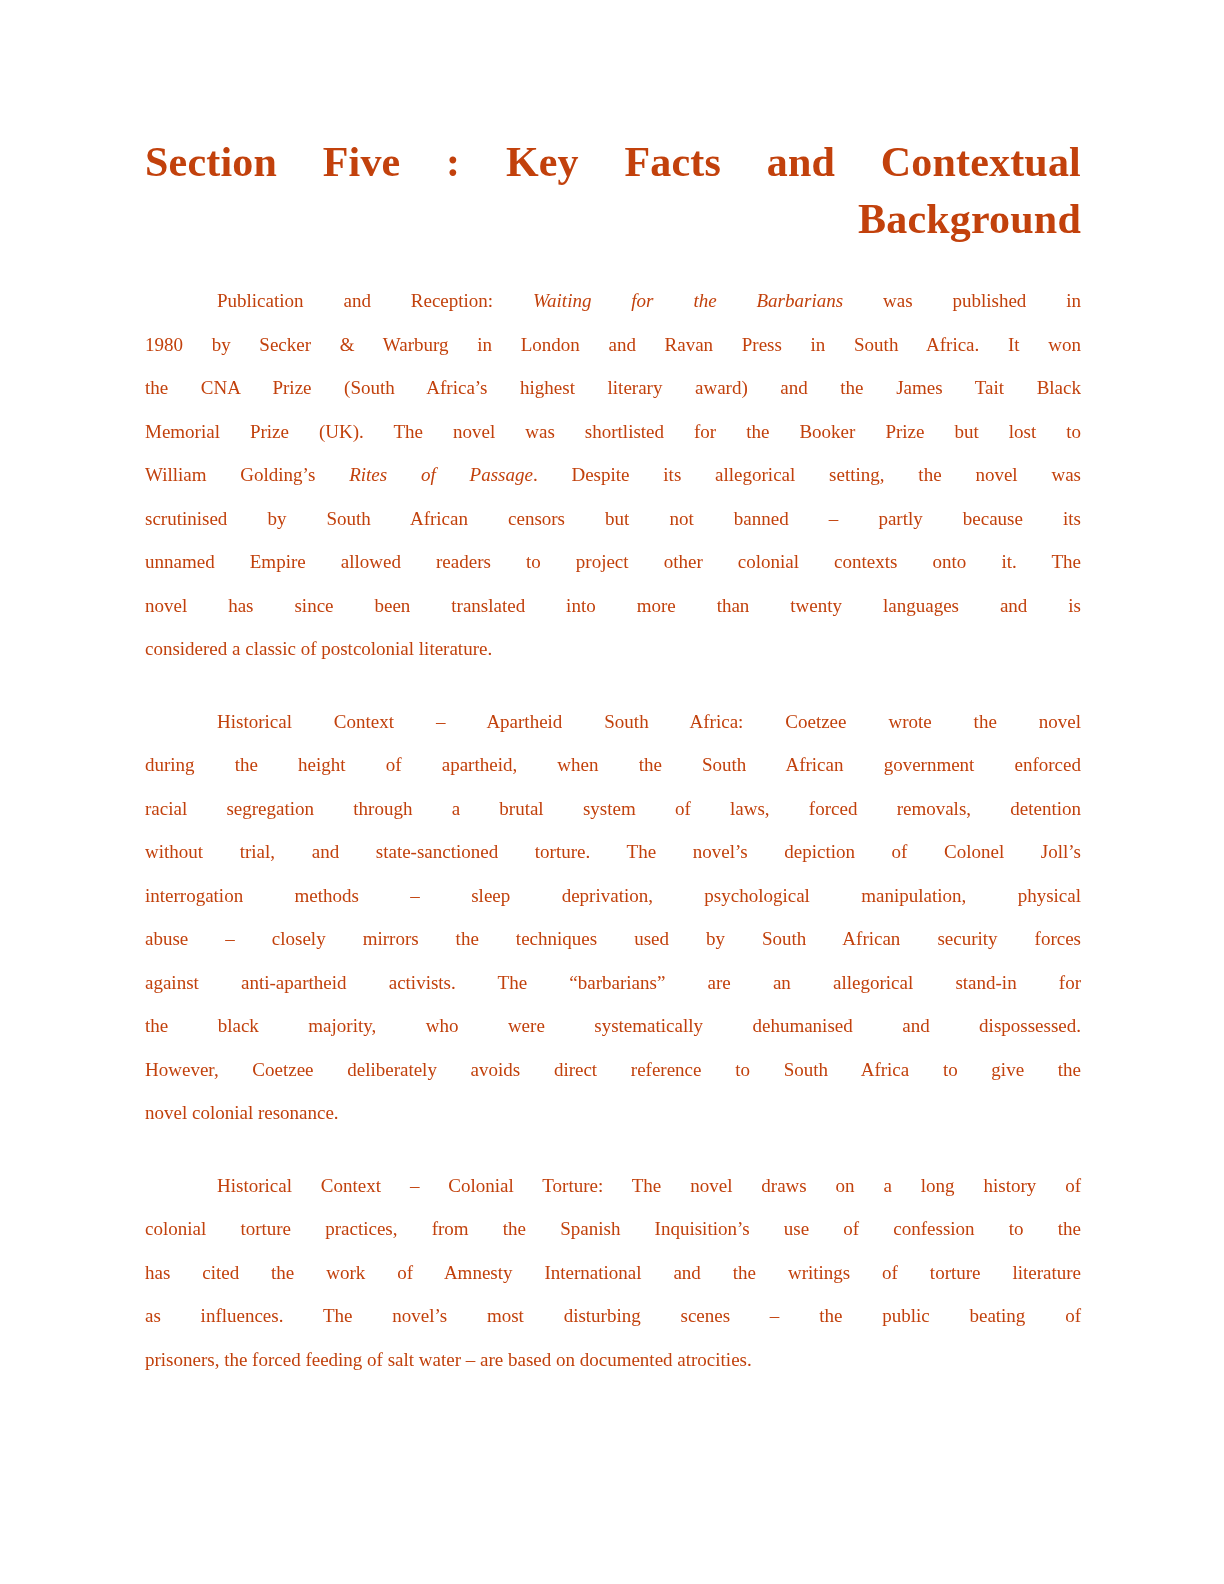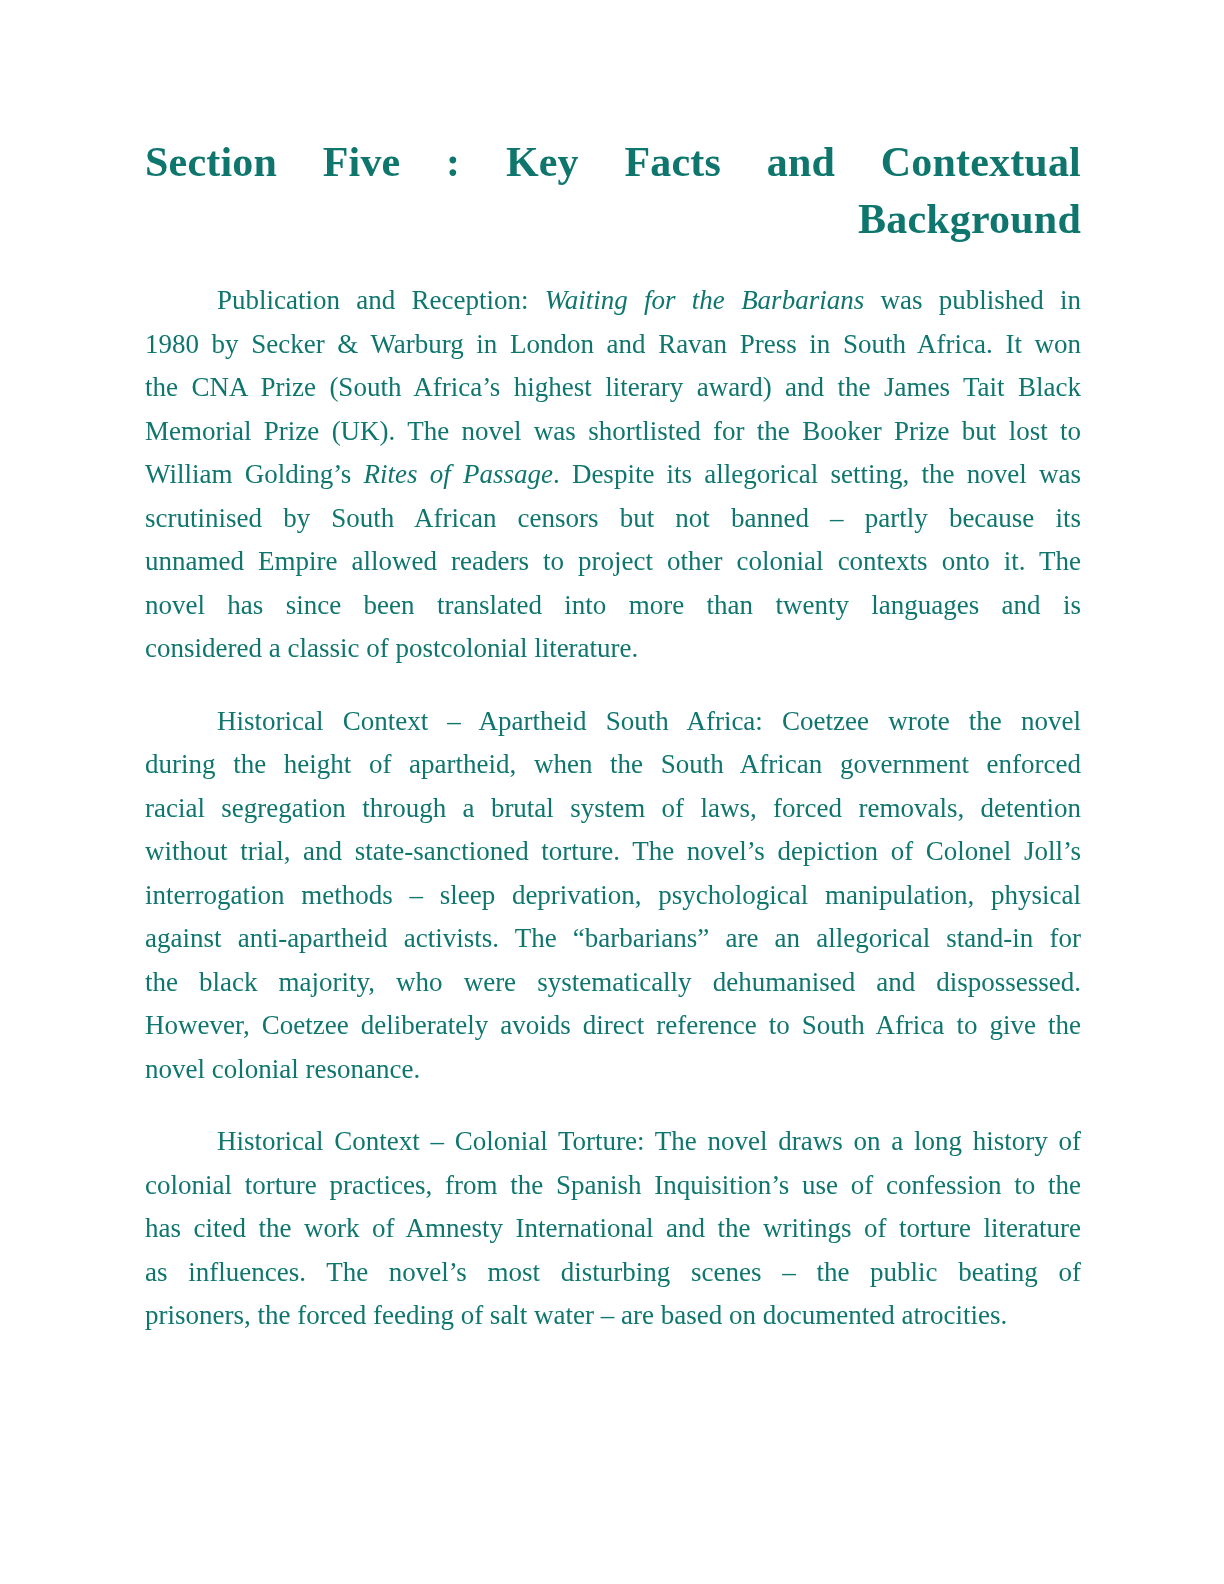--- a/index.html
+++ b/index.html
@@ -7,38 +7,38 @@
     padding: 0;
     background: #ffffff;
   }
   .page {
     position: relative;
     width: 1224px;
     height: 1584px;
     box-sizing: border-box;
     padding: 134px 143px 0 145px;
     background: #ffffff;
-    color: #0f766e;
+    color: #c2410c;
     font-family: "Liberation Serif", "DejaVu Serif", serif;
     overflow: hidden;
   }
   .heading {
     margin: 0 0 31px 0;
     font-size: 42px;
     line-height: 57px;
     font-weight: 700;
     letter-spacing: 0.2px;
   }
   .h-line { text-align: right; }
   .h-line.jl {
     text-align: justify;
     text-align-last: justify;
   }
   .para {
-    font-size: 27px;
+    font-size: 19px;
     line-height: 43.5px;
     margin: 0 0 29px 0;
   }
   .line {
     text-align: justify;
     text-align-last: justify;
   }
   .line.last { text-align-last: left; }
   .line.indent { text-indent: 72px; }
   .line em { font-style: italic; }
@@ -62,20 +62,21 @@
         <div class="line"><span>unnamed Empire allowed readers to project other colonial contexts onto it. The</span></div>
         <div class="line"><span>novel has since been translated into more than twenty languages and is</span></div>
         <div class="line last"><span>considered a classic of postcolonial literature.</span></div>
       </div>
       <div class="para">
         <div class="line indent"><span>Historical Context – Apartheid South Africa: Coetzee wrote the novel</span></div>
         <div class="line"><span>during the height of apartheid, when the South African government enforced</span></div>
         <div class="line"><span>racial segregation through a brutal system of laws, forced removals, detention</span></div>
         <div class="line"><span>without trial, and state-sanctioned torture. The novel’s depiction of Colonel Joll’s</span></div>
         <div class="line"><span>interrogation methods – sleep deprivation, psychological manipulation, physical</span></div>
+        <div class="line"><span>abuse – closely mirrors the techniques used by South African security forces</span></div>
         <div class="line"><span>against anti-apartheid activists. The “barbarians” are an allegorical stand-in for</span></div>
         <div class="line"><span>the black majority, who were systematically dehumanised and dispossessed.</span></div>
         <div class="line"><span>However, Coetzee deliberately avoids direct reference to South Africa to give the</span></div>
         <div class="line last"><span>novel colonial resonance.</span></div>
       </div>
       <div class="para">
         <div class="line indent"><span>Historical Context – Colonial Torture: The novel draws on a long history of</span></div>
         <div class="line"><span>colonial torture practices, from the Spanish Inquisition’s use of confession to the</span></div>
         <div class="line"><span>has cited the work of Amnesty International and the writings of torture literature</span></div>
         <div class="line"><span>as influences. The novel’s most disturbing scenes – the public beating of</span></div>

